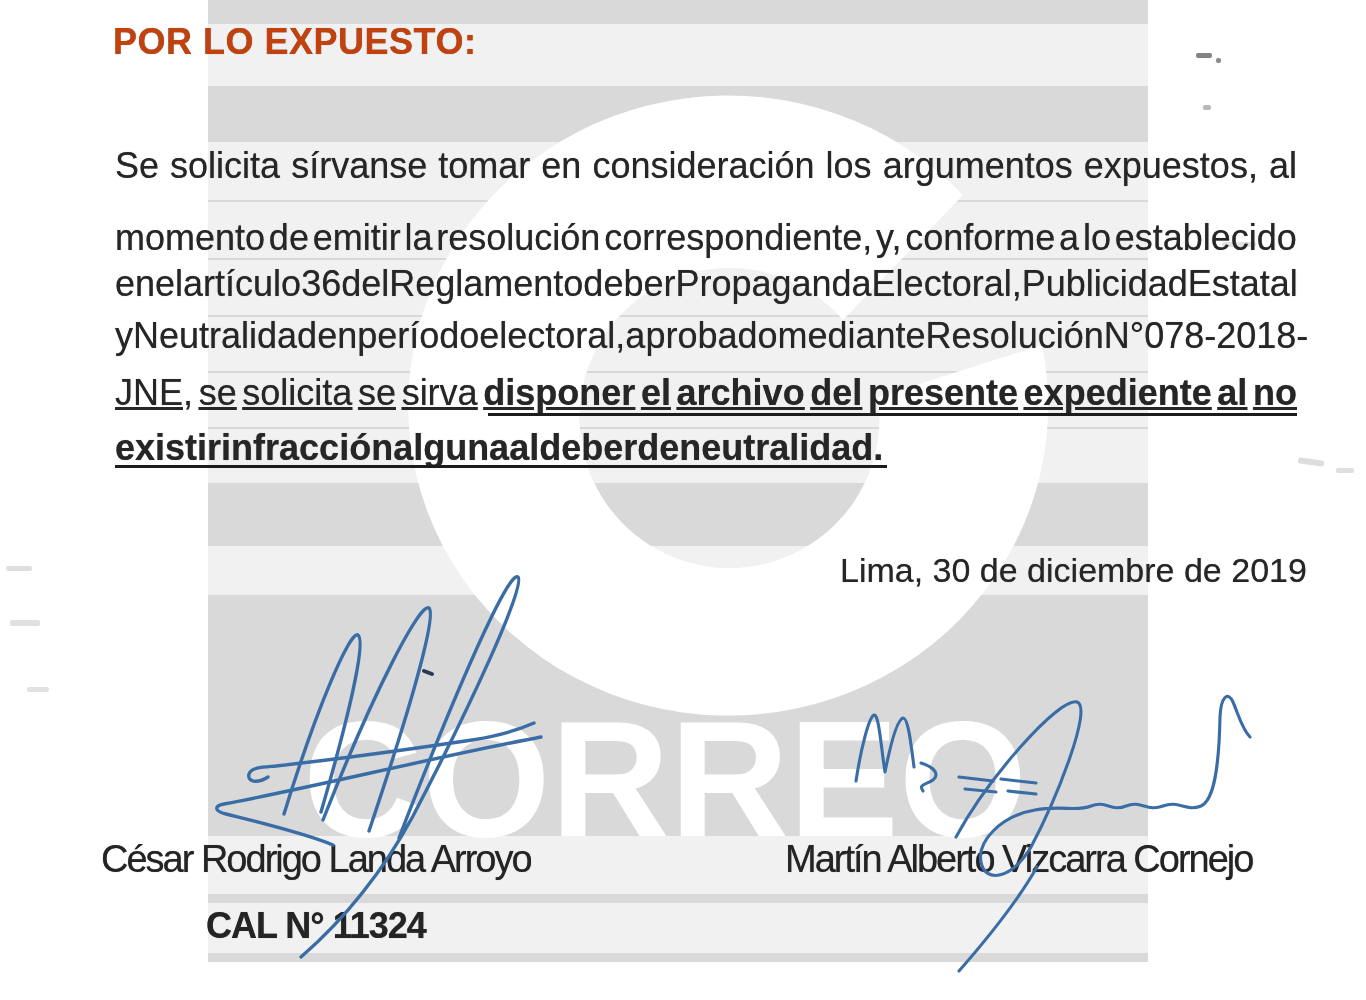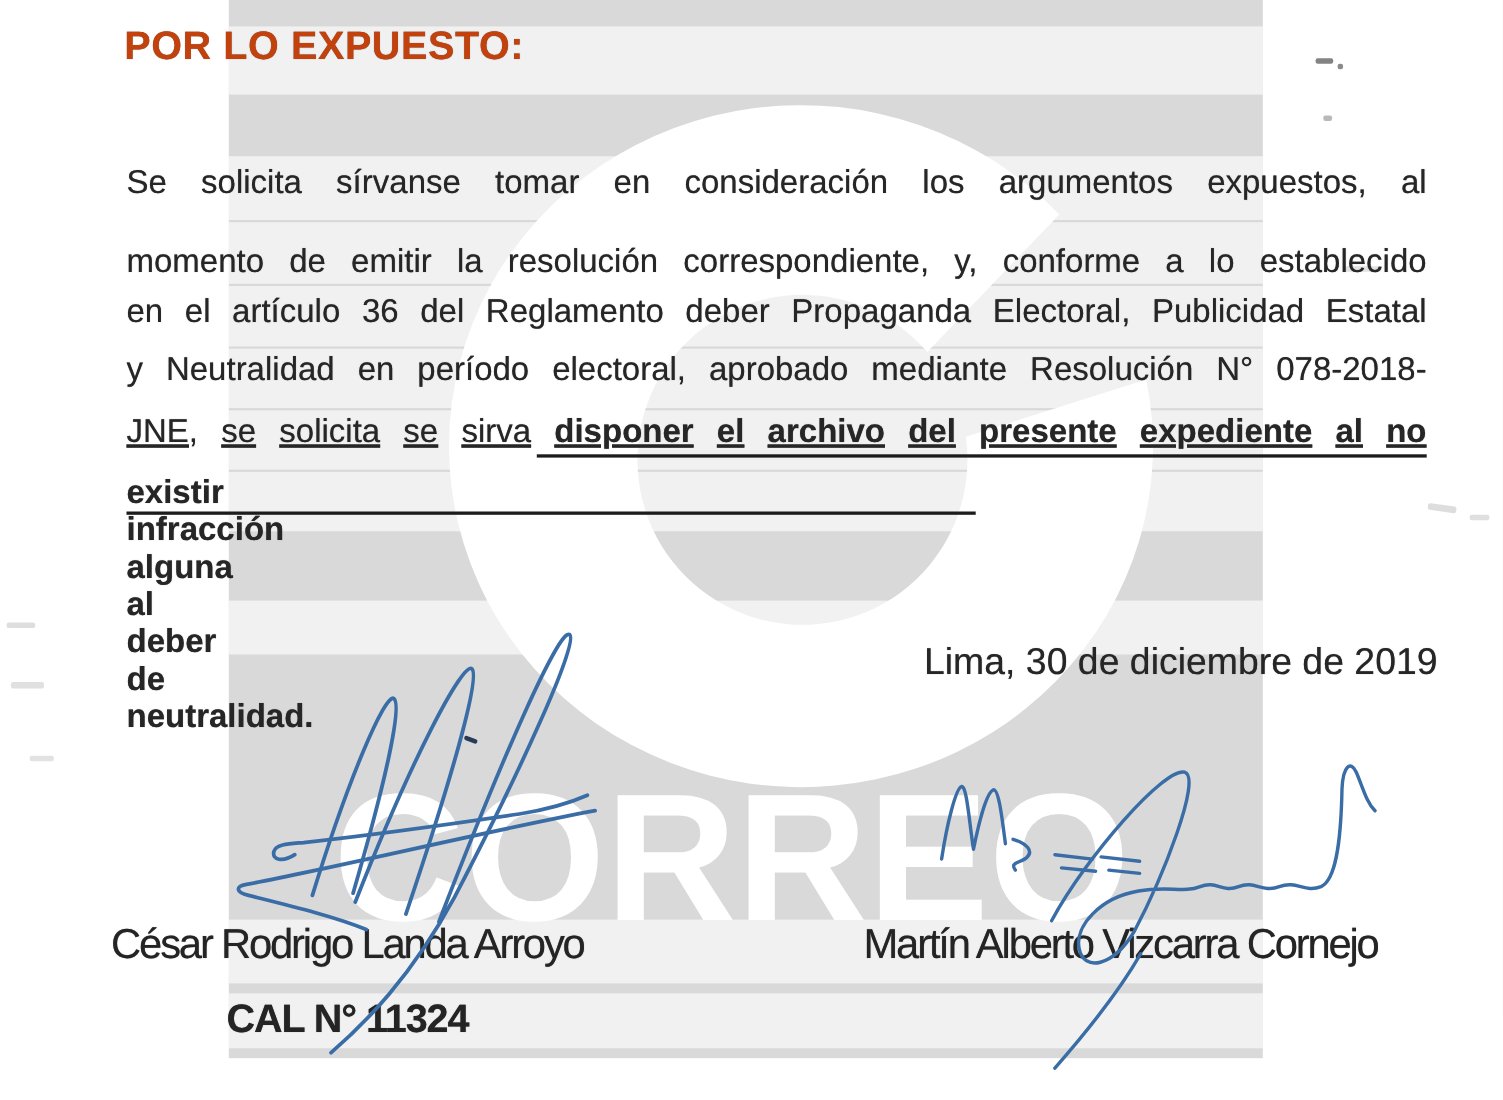--- a/index.html
+++ b/index.html
@@ -9,26 +9,26 @@
   .wm-band{position:absolute;left:208px;top:0;width:940px;height:962px;background:#d9d9d9;z-index:1;}
   .wm-svg{position:absolute;left:0;top:0;width:1366px;height:1000px;z-index:2;}
   .wm-word{position:absolute;left:303px;top:697px;z-index:3;color:#ffffff;font-weight:bold;
            font-size:165px;line-height:1;letter-spacing:0px;white-space:nowrap;}
   .streak{position:absolute;left:208px;width:940px;background:rgba(255,255,255,0.62);z-index:4;}
   .speck{position:absolute;border-radius:2px;z-index:4;}
   
   .txt{position:absolute;color:#262626;text-shadow:0 0 0.7px rgba(50,50,50,0.75);z-index:6;white-space:nowrap;}
   .heading{left:113px;top:21px;font-size:36px;font-weight:bold;color:#c2410c;letter-spacing:0.5px;}
   .pline{position:absolute;left:115px;display:flex;justify-content:space-between;
-         font-size:30px;line-height:34px;height:36px;color:#262626;z-index:6;
+         font-size:36px;line-height:34px;height:36px;color:#262626;z-index:6;
          text-shadow:0 0 0.7px rgba(50,50,50,0.75);}
   .pline span{white-space:pre;}
   .pline .b{font-weight:bold;}
   .ubar{position:absolute;height:3px;background:#1c1c1c;z-index:6;}
-  .dateline{left:840px;top:551px;font-size:34px;margin-top:32px;}
+  .dateline{left:840px;top:551px;font-size:34px;}
   .sig-name{font-size:38px;font-weight:normal;letter-spacing:-2px;color:#242424;}
   .sig-id{font-size:36px;font-weight:bold;letter-spacing:-1px;color:#242424;}
   .sigsvg{position:absolute;left:0;top:0;width:1366px;height:1000px;z-index:7;}
 </style>
 </head>
 <body>
 
 <div class="page">
 
   <div class="wm-band"></div>
@@ -121,21 +121,21 @@
         <span>sirva</span>
         <span class="b">disponer</span>
         <span class="b">el</span>
         <span class="b">archivo</span>
         <span class="b">del</span>
         <span class="b">presente</span>
         <span class="b">expediente</span>
         <span class="b">al</span>
         <span class="b">no</span>
       </div>
-      <div class="pline" style="top: 431px; width: 768px; flex-direction: column;">
+      <div class="pline" style="top: 431px; width: 768px;">
         <span class="b">existir</span>
         <span class="b">infracción</span>
         <span class="b">alguna</span>
         <span class="b">al</span>
         <span class="b">deber</span>
         <span class="b">de</span>
         <span class="b">neutralidad.</span>
       </div>
     </div>
 

